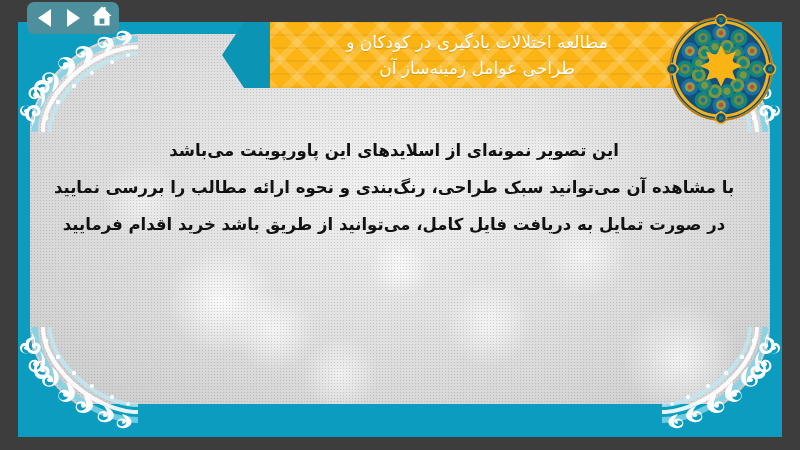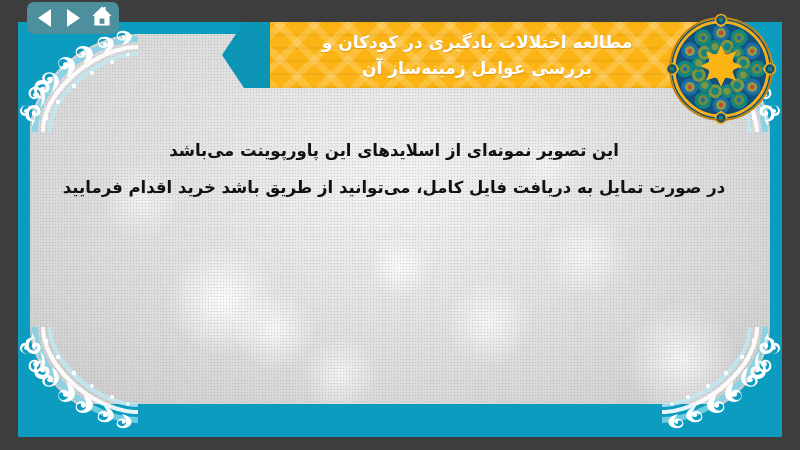--- a/index.html
+++ b/index.html
@@ -80,21 +80,21 @@
         rgba(0,0,0,0) 2px, rgba(0,0,0,0) 13px);
   }
   .banner-title {
     position:absolute; inset:0;
     display:flex; flex-direction:column;
     align-items:center; justify-content:center;
     direction:rtl;
     color:#ffffff;
     font-size:17px;
     line-height:1.55;
-    font-weight:700;
+    font-weight:400;
     text-align:center;
     letter-spacing:0px;
     z-index:3;
     padding:16px 14px;
     text-shadow:0 1px 1px rgba(150,90,0,0.28);
   }
 
   
   .medallion {
     position:absolute; left:665px; top:13px;
@@ -269,29 +269,30 @@
         <circle cx="94" cy="40" r="2"></circle>
         <circle cx="110" cy="33" r="1.8"></circle>
         <path d="M8 96 c-2-7 2-13 8-13 5 0 8 5 6 9 -2 3-7 3-8 0 -1-2 1-4 3-3 1 0 1 2 0 2 2 1 3-1 2-3 -2-3-7-2-8 2 -1 4 2 9 7 9 -4 2-9-1-10-3z"></path>
         <path d="M17 72 c-3-8 1-14 7-14 5 0 9 5 7 10 -2 4-8 4-9 0 -1-2 2-4 4-3 1 1 1 2 0 3 2 0 3-2 2-4 -2-3-8-2-9 2 -1 5 3 10 8 10 -5 2-9-2-10-4z"></path>
       </g>
     </svg>
   </div>
 
   <div class="body-text">
     <span class="ln l1">این تصویر نمونه‌ای از اسلایدهای این پاورپوینت می‌باشد</span>
+    <span class="ln l2">با مشاهده آن می‌توانید سبک طراحی، رنگ‌بندی و نحوه ارائه مطالب را بررسی نمایید</span>
     <span class="ln l3">در صورت تمایل به دریافت فایل کامل، می‌توانید از طریق باشد خرید اقدام فرمایید</span>
   </div>
 
   <div class="banner-wrap">
     <div class="banner-arrow"></div>
     <div class="banner-body"></div>
     <div class="banner-title">
       <span>مطالعه اختلالات یادگیری در کودکان و</span>
-      <span>بررسی عوامل زمینه‌ساز آن</span>
+      <span>طراحی عوامل زمینه‌ساز آن</span>
     </div>
   </div>
 
   <div class="medallion">
     <svg viewBox="0 0 112 112" width="112" height="112" xmlns="http://www.w3.org/2000/svg">
       <defs>
         <clipPath id="mclip">
             <circle cx="56" cy="56" r="52"></circle>
           </clipPath>
       </defs>

